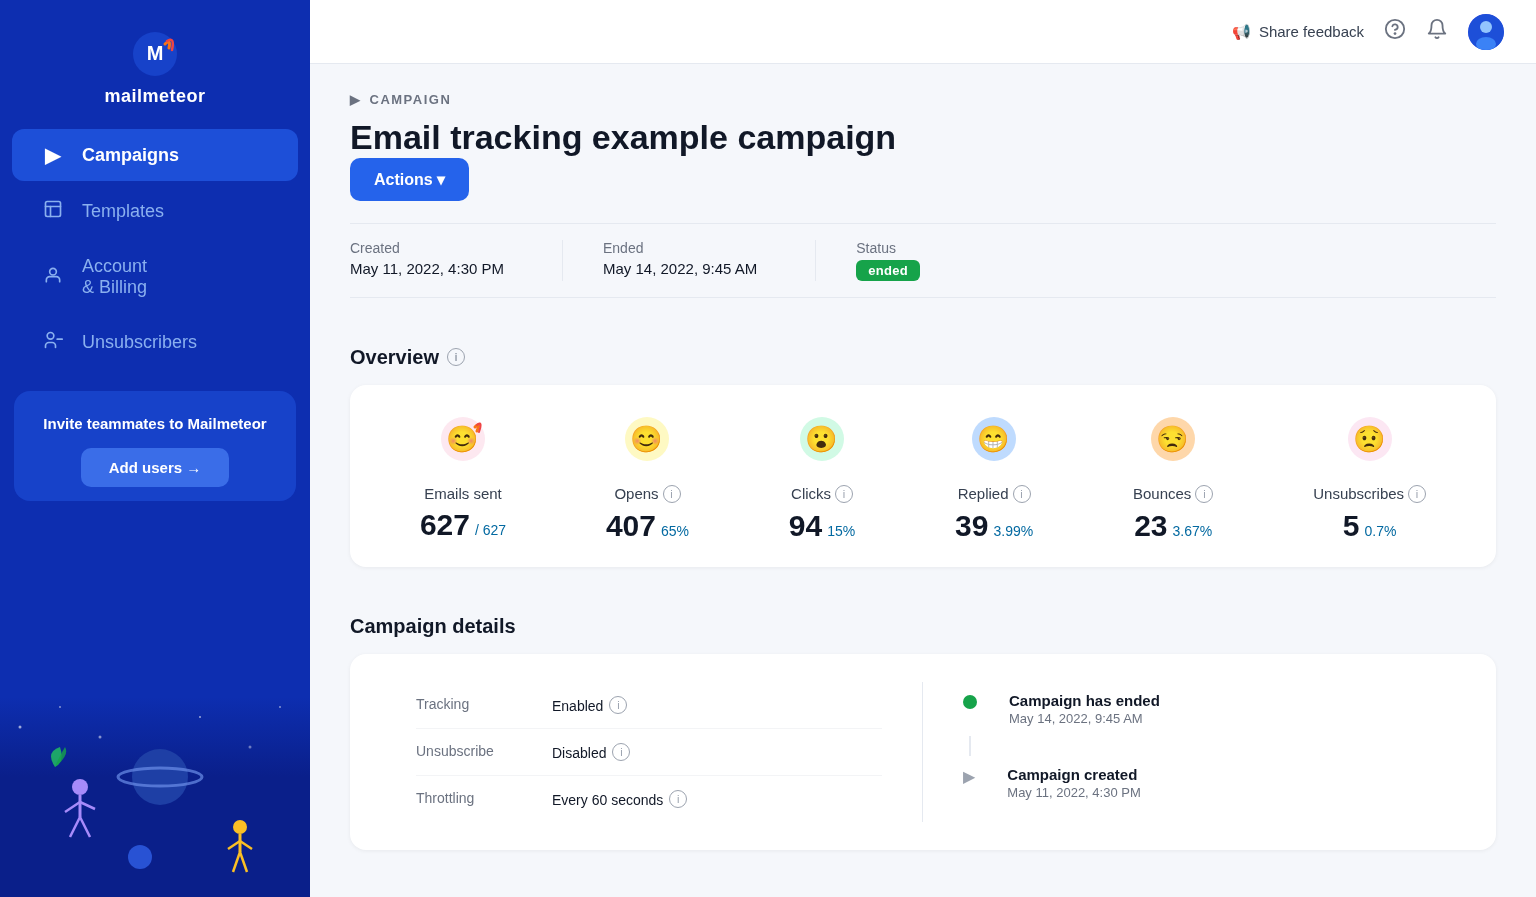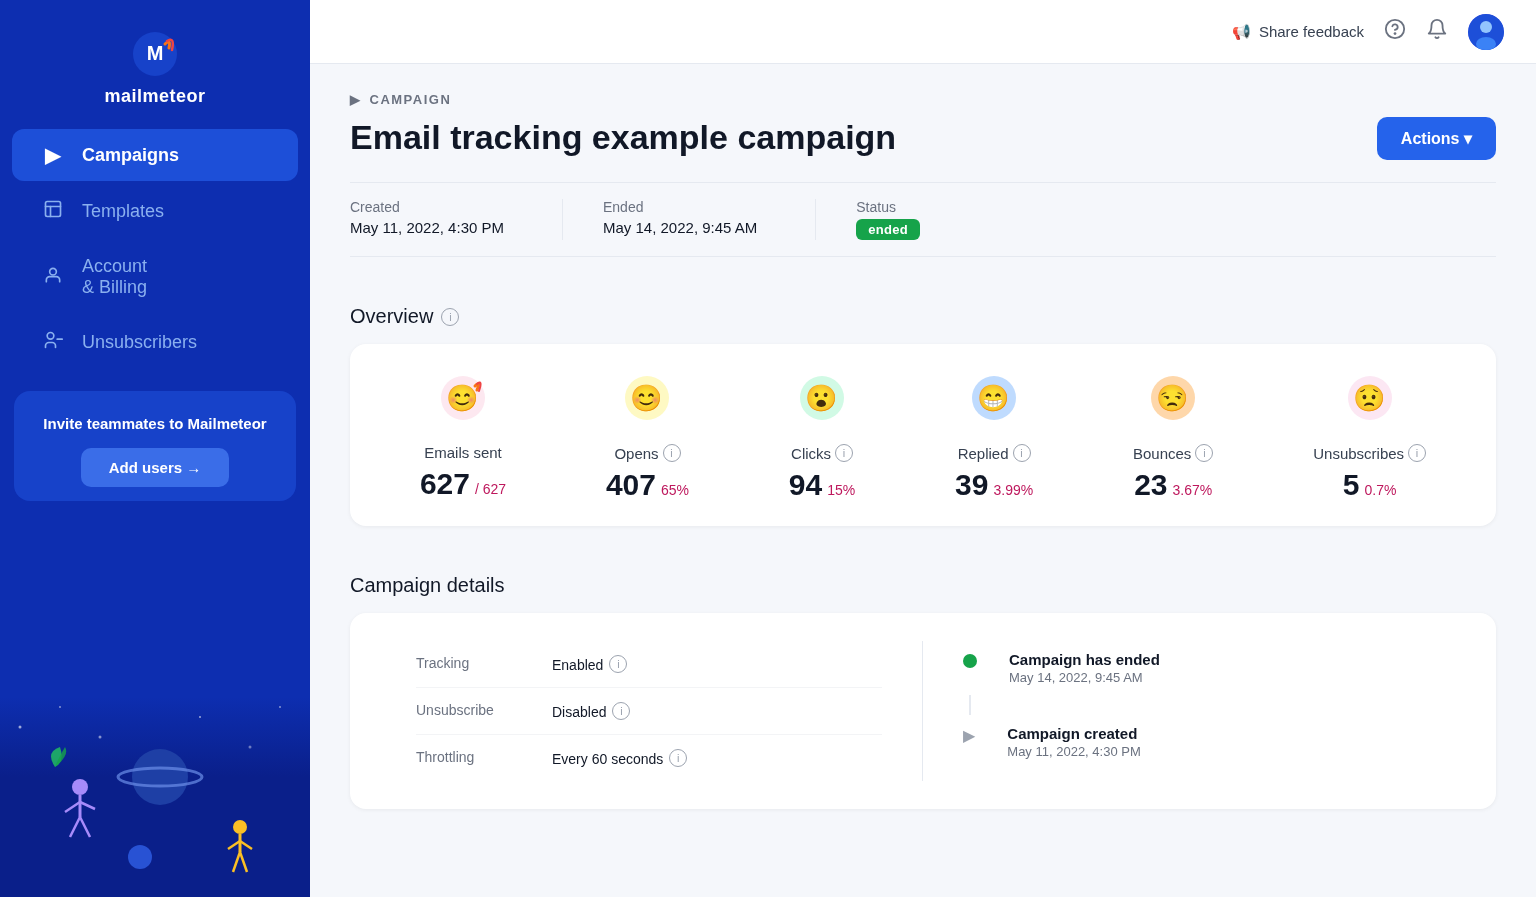--- a/index.html
+++ b/index.html
@@ -161,20 +161,21 @@
       font-weight: 600;
       letter-spacing: 1.5px;
       text-transform: uppercase;
       margin-bottom: 10px;
     }
     .page-header {
       display: flex;
       align-items: flex-start;
       justify-content: space-between;
       margin-bottom: 22px;
+      flex-direction: column;
     }
     .page-title {
       font-size: 34px;
       font-weight: 800;
       color: #111827;
       line-height: 1.2;
     }
     .actions-btn {
       background: #2563eb;
       color: #fff;
@@ -221,21 +222,21 @@
       font-size: 13px;
       font-weight: 700;
       padding: 3px 12px;
       border-radius: 6px;
       letter-spacing: 0.3px;
     }
 
     
     .section-title {
       font-size: 20px;
-      font-weight: 400;
+      font-weight: 700;
       color: #111827;
       margin-bottom: 16px;
       display: flex;
       align-items: center;
       gap: 8px;
       margin-top: 48px;
     }
     .info-icon {
       width: 18px;
       height: 18px;
@@ -280,21 +281,21 @@
       align-items: baseline;
       gap: 5px;
     }
     .stat-main {
       font-size: 30px;
       font-weight: 800;
       color: #111827;
     }
     .stat-sub {
       font-size: 14px;
-      color: #be185d;
+      color: #0369a1;
       font-weight: 500;
     }
 
     
     .details-card {
       background: #fff;
       border-radius: 16px;
       padding: 28px 32px;
       box-shadow: 0 1px 4px rgba(0,0,0,0.06);
       display: grid;

